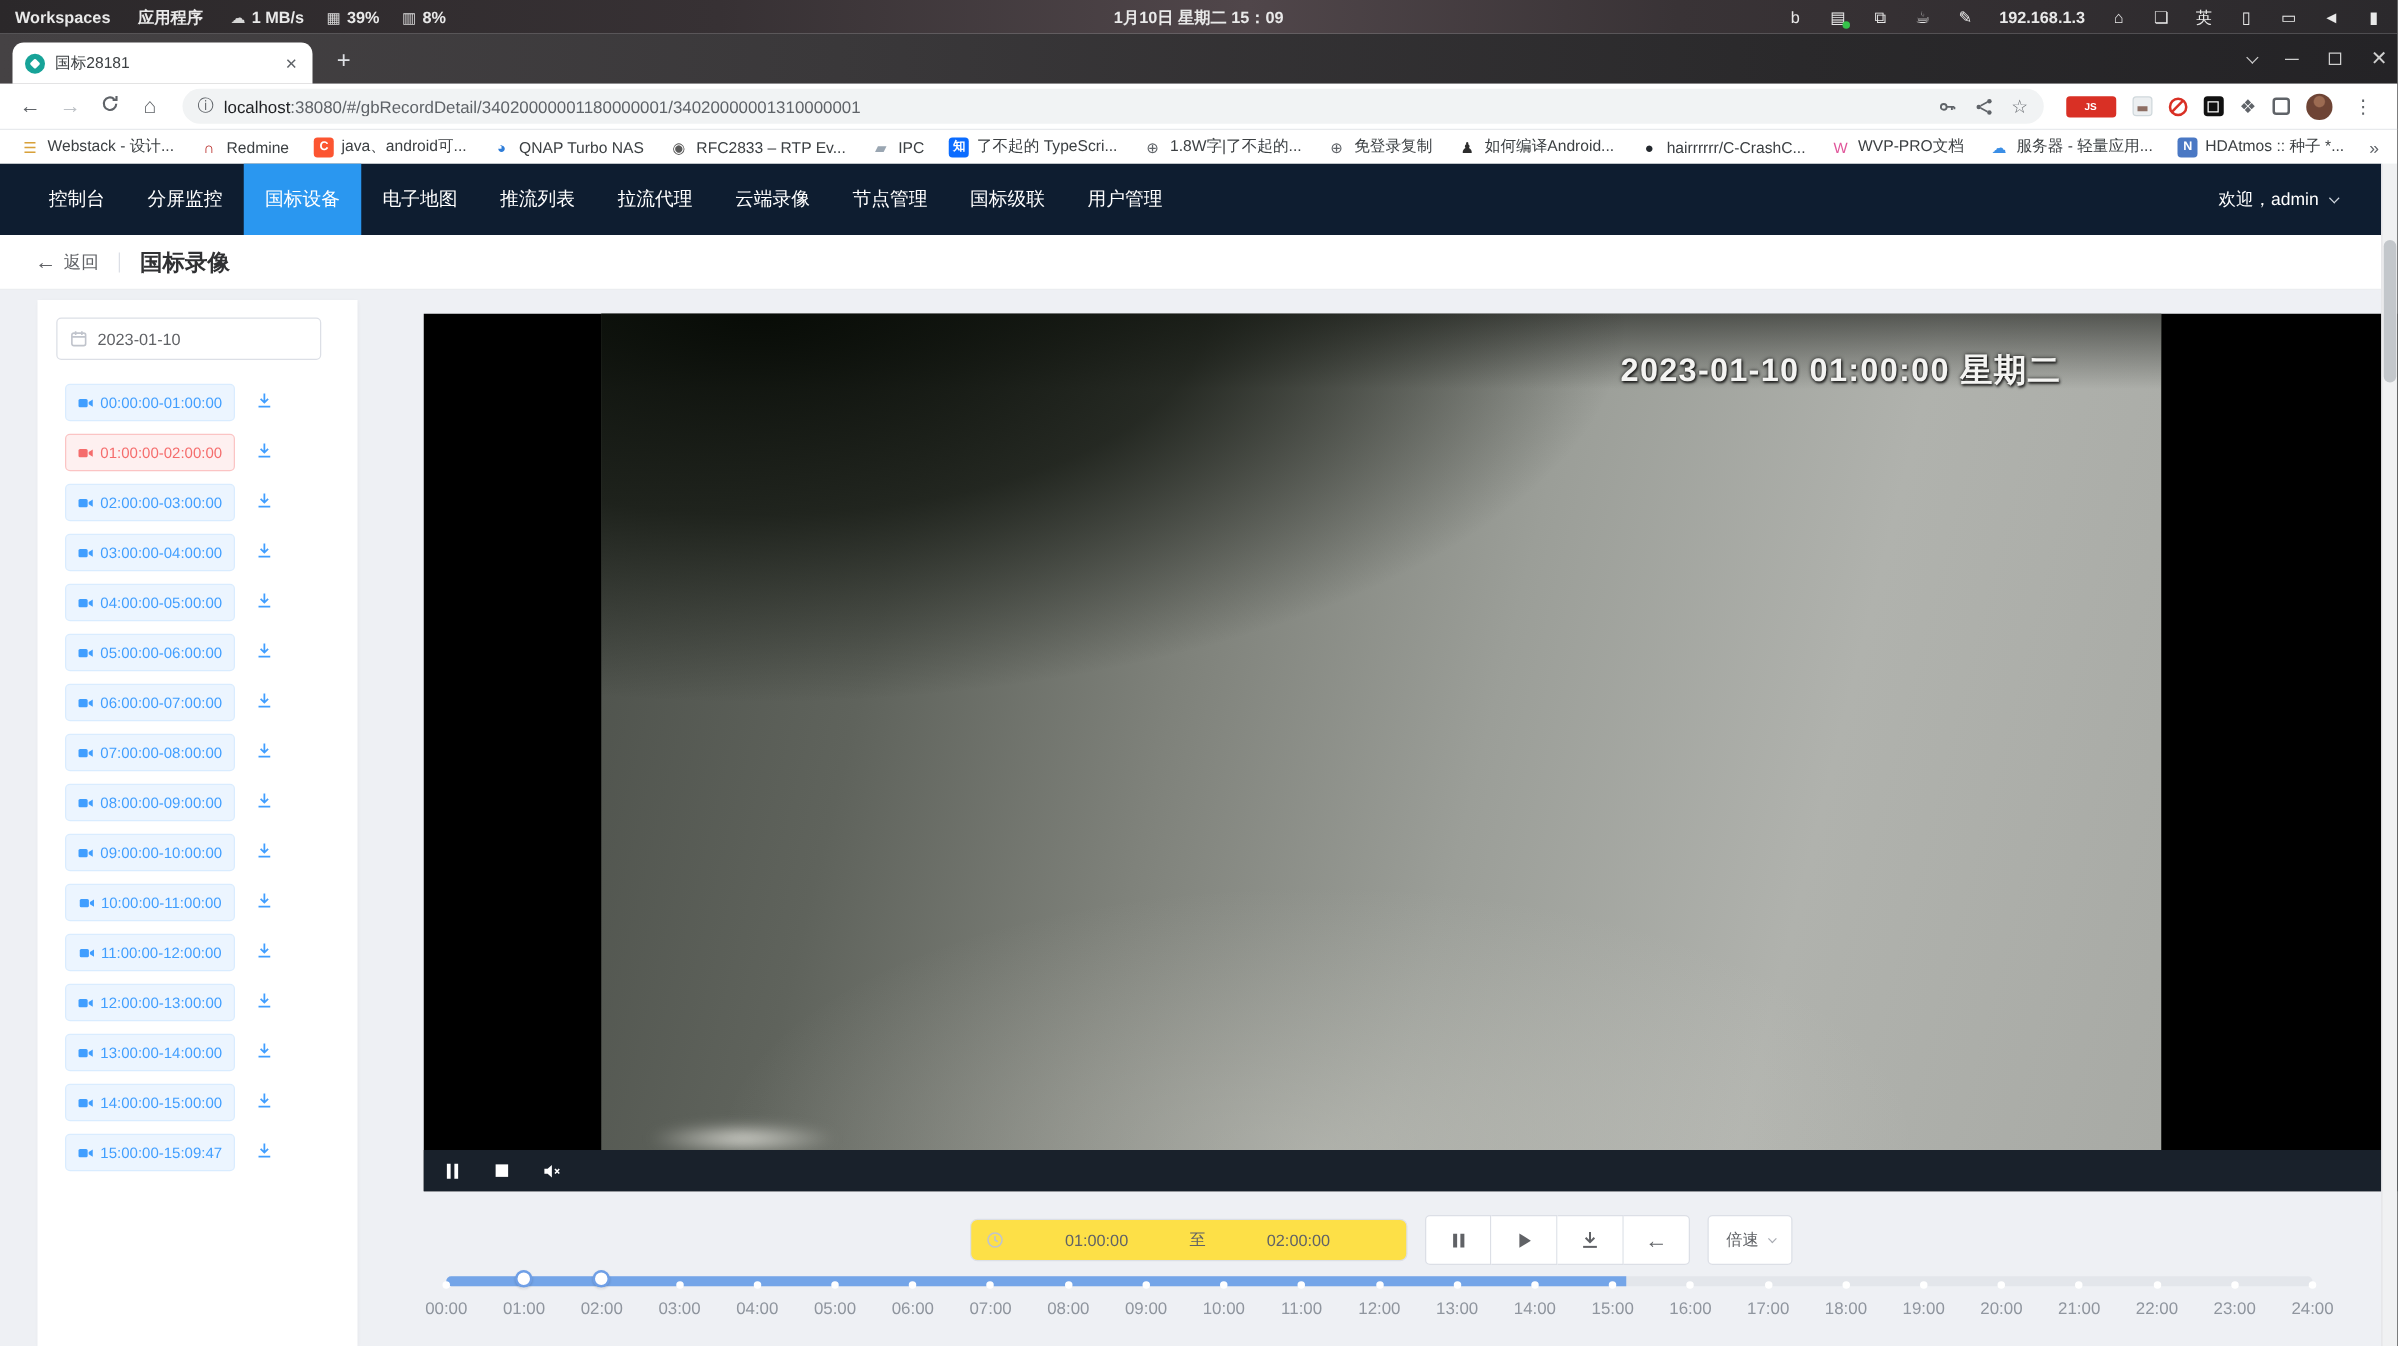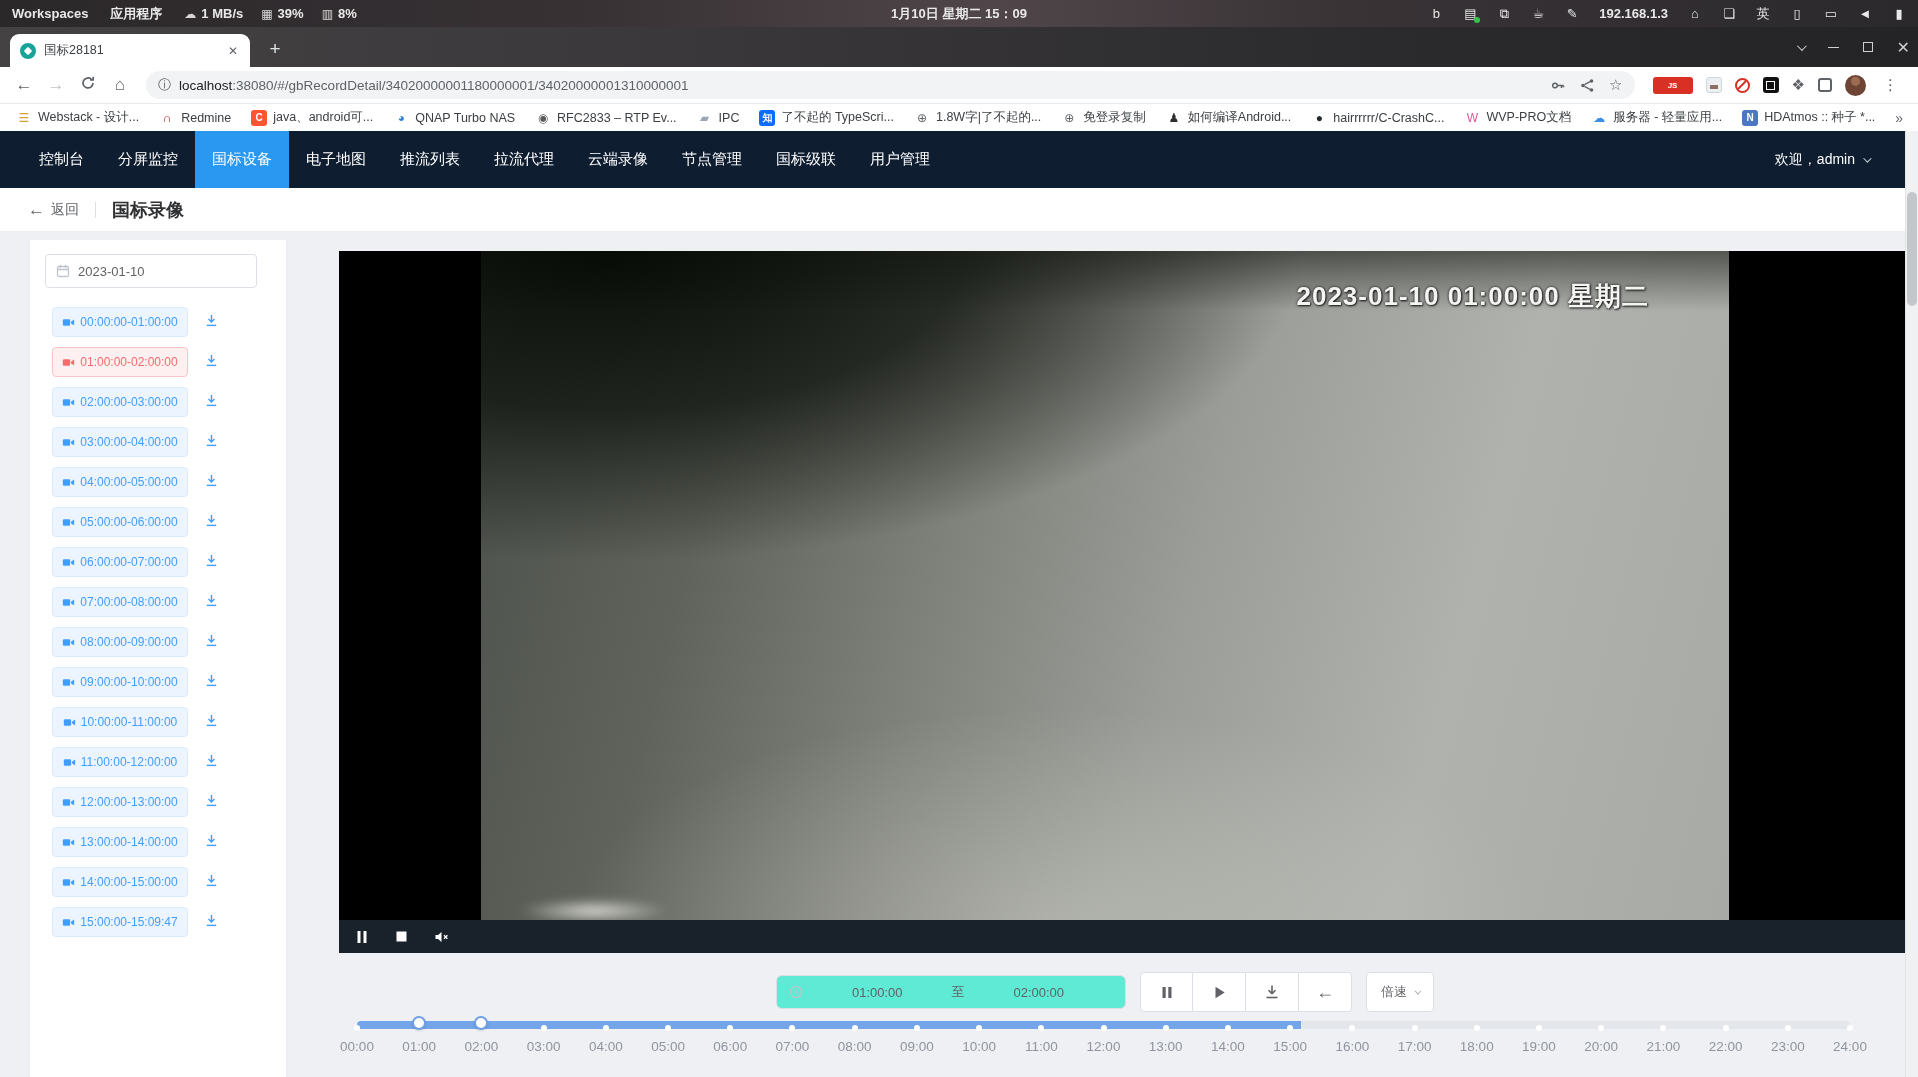--- a/index.html
+++ b/index.html
@@ -112,21 +112,21 @@
   .blob{position:absolute;left:8px;bottom:-8px;width:210px;height:34px;
         background:radial-gradient(50% 50% at 50% 50%, rgba(228,228,221,.95) 0%, rgba(228,228,221,0) 72%);filter:blur(5px);}
   .vctrl{position:absolute;left:0;bottom:0;width:100%;height:33px;background:rgba(30,40,52,.82);
          display:flex;align-items:center;padding:0 16px;gap:26px;}
   .vbtn{background:none;border:none;padding:0;display:grid;place-items:center;cursor:pointer;height:20px;}
   .vright{margin-left:auto;display:flex;align-items:center;gap:8px;justify-content:space-between;}
   .bitrate{color:#eef0f2;font-size:13px;}
 
   
   .controlsrow{position:absolute;left:339px;top:972px;width:1532px;display:flex;align-items:center;justify-content:center;gap:14px;}
-  .range-input{width:350px;height:34px;border:1px solid #dcdfe6;border-radius:6px;background:#5eead4;
+  .range-input{width:350px;height:34px;border:1px solid #dcdfe6;border-radius:6px;background:#fde047;
                display:flex;align-items:center;padding:0 12px;color:#606266;font-size:13px;}
   .range-time{flex:1;text-align:center;}
   .zhi{color:#606266;}
   .btn-group{display:flex;height:40px;}
   .gbtn{width:53px;height:40px;background:#fff;border:1px solid #dcdfe6;border-left-width:0;
         display:grid;place-items:center;cursor:pointer;color:#606266;padding:0;}
   .gbtn:first-child{border-left-width:1px;border-radius:4px 0 0 4px;}
   .gbtn:last-child{border-radius:0 4px 4px 0;}
   .speed-btn{height:40px;background:#fff;border:1px solid #dcdfe6;border-radius:4px;color:#606266;
              font-size:13px;display:flex;align-items:center;gap:7px;padding:0 14px;cursor:pointer;font-family:inherit;}

